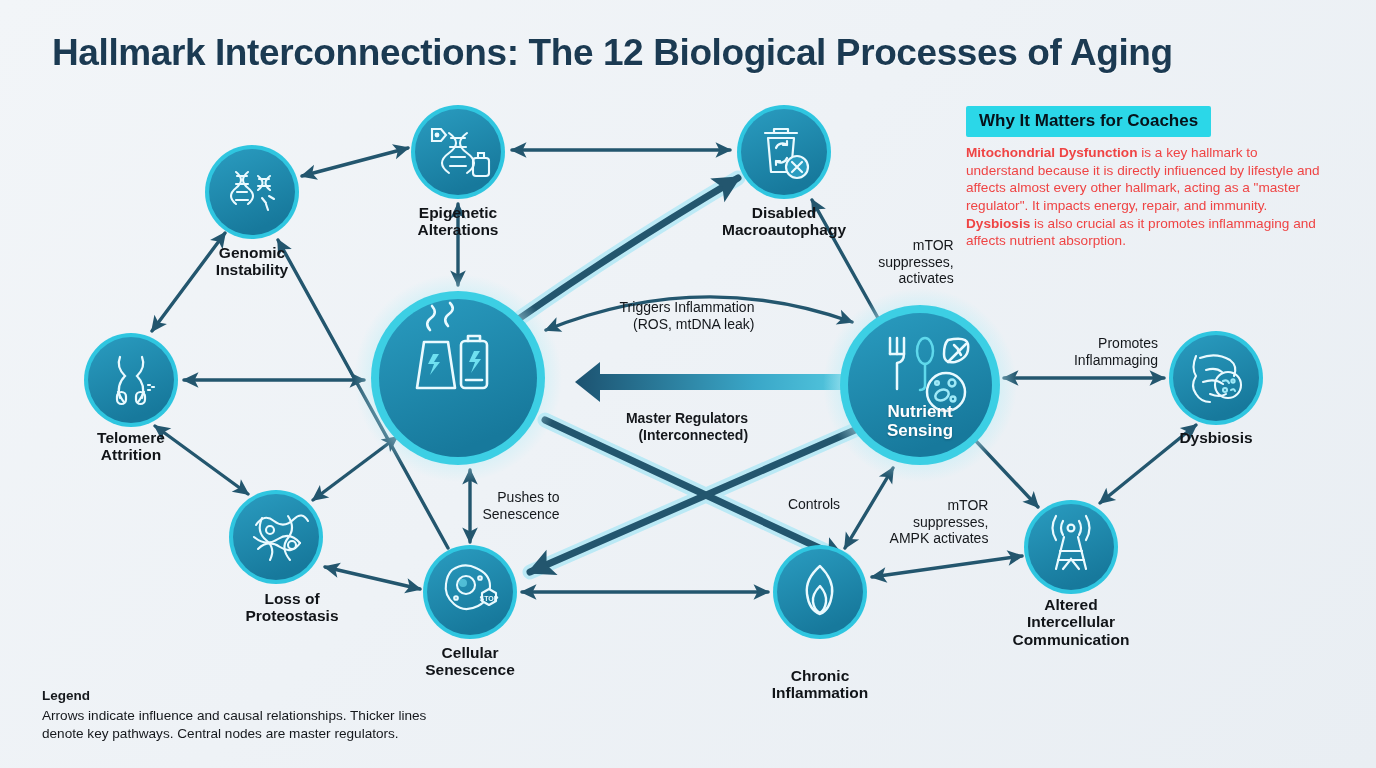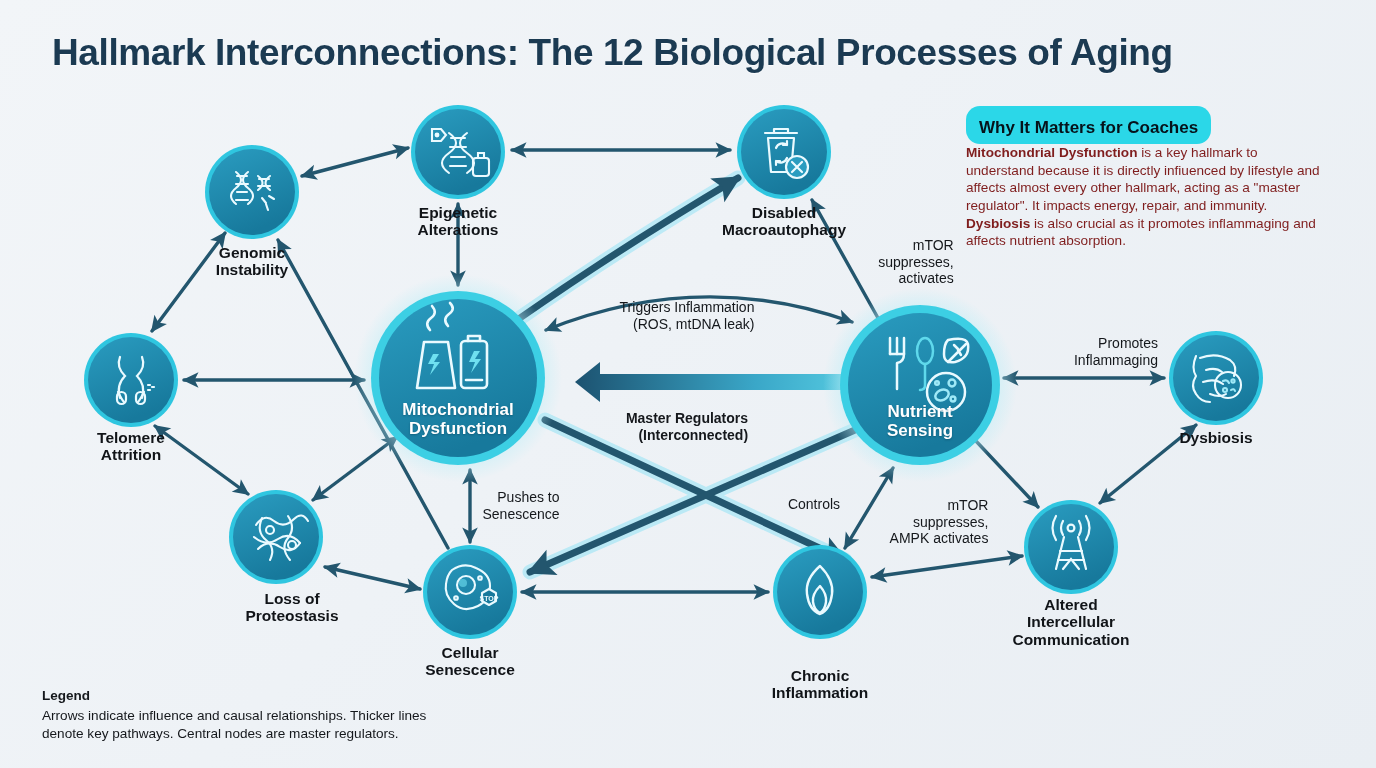--- a/index.html
+++ b/index.html
@@ -40,24 +40,24 @@
     font-size:14px;color:#15181c;line-height:1.18;
     white-space:pre-line;transform:translate(-50%,-50%);
   }
   .edge-label.bold{font-weight:bold;}
 
   
   .callout{position:absolute;left:966px;top:106px;width:360px;}
   .callout-head{
     display:inline-block;background:#2bd7e8;
     color:#06121a;font-weight:bold;font-size:17px;
-    padding:12px 13px 6px 13px;border-radius:14px;
+    padding:5px 13px 6px 13px;border-radius:2px;
   }
   .callout-body{
-    margin-top:0;font-size:13.6px;color:#7f1d1d;line-height:1.30;
+    margin-top:7px;font-size:13.6px;color:#ef4444;line-height:1.30;
   }
   .callout-body b{font-weight:bold;}
 
   
   .legend{position:absolute;left:42px;top:652px;width:400px;}
   .legend-title{font-size:13.5px;font-weight:bold;color:#15181c;margin-top:36px;}
   .legend-body{margin-top:4px;font-size:13.6px;color:#15181c;line-height:1.33;}
 </style>
 </head>
 <body>
@@ -323,22 +323,20 @@
   <div class="node-label" style="left:292px;top:590px;">Loss of
 Proteostasis</div>
   <div class="node-label" style="left:470px;top:644px;">Cellular
 Senescence</div>
   <div class="node-label" style="left:820px;top:644px;margin-top:23px;">Chronic
 Inflammation</div>
   <div class="node-label" style="left:1071px;top:596px;">Altered
 Intercellular
 Communication</div>
 
-  <div class="hub-label" style="left:458px;top:419px;">Mitochondrial
-Dysfunction</div>
   <div class="hub-label" style="left:920px;top:421px;">Nutrient
 Sensing</div>
 
   <div class="edge-label" style="left:687px;top:316px;">Triggers Inflammation
 (ROS, mtDNA leak)</div>
   <div class="edge-label bold" style="left:687px;top:427px;">Master Regulators
 (Interconnected)</div>
   <div class="edge-label" style="left:916px;top:262px;">mTOR
 suppresses,
 activates</div>

